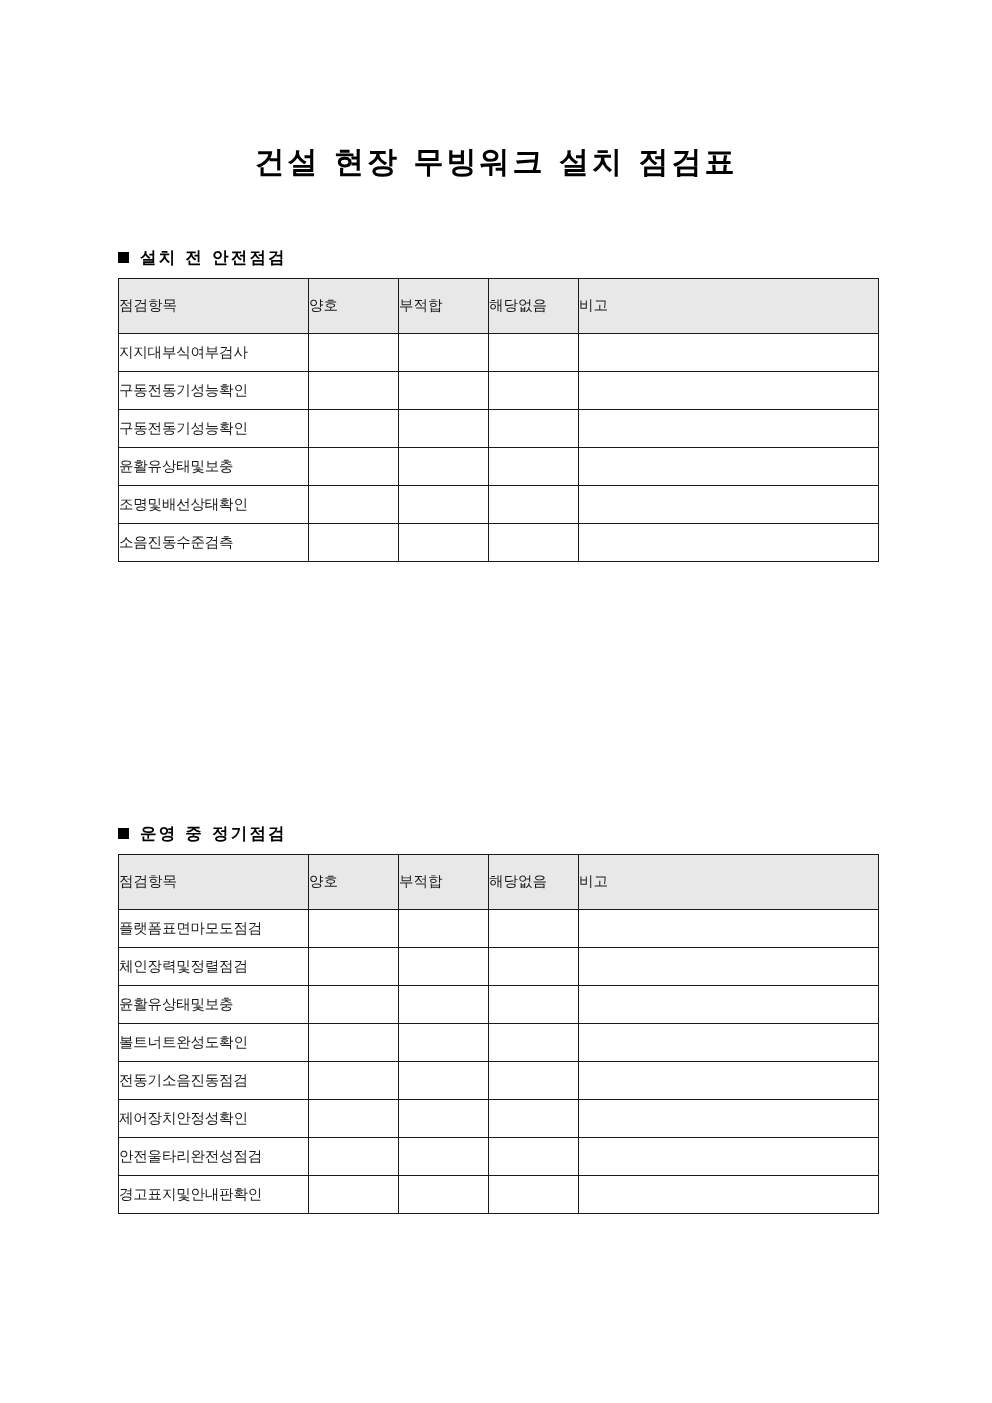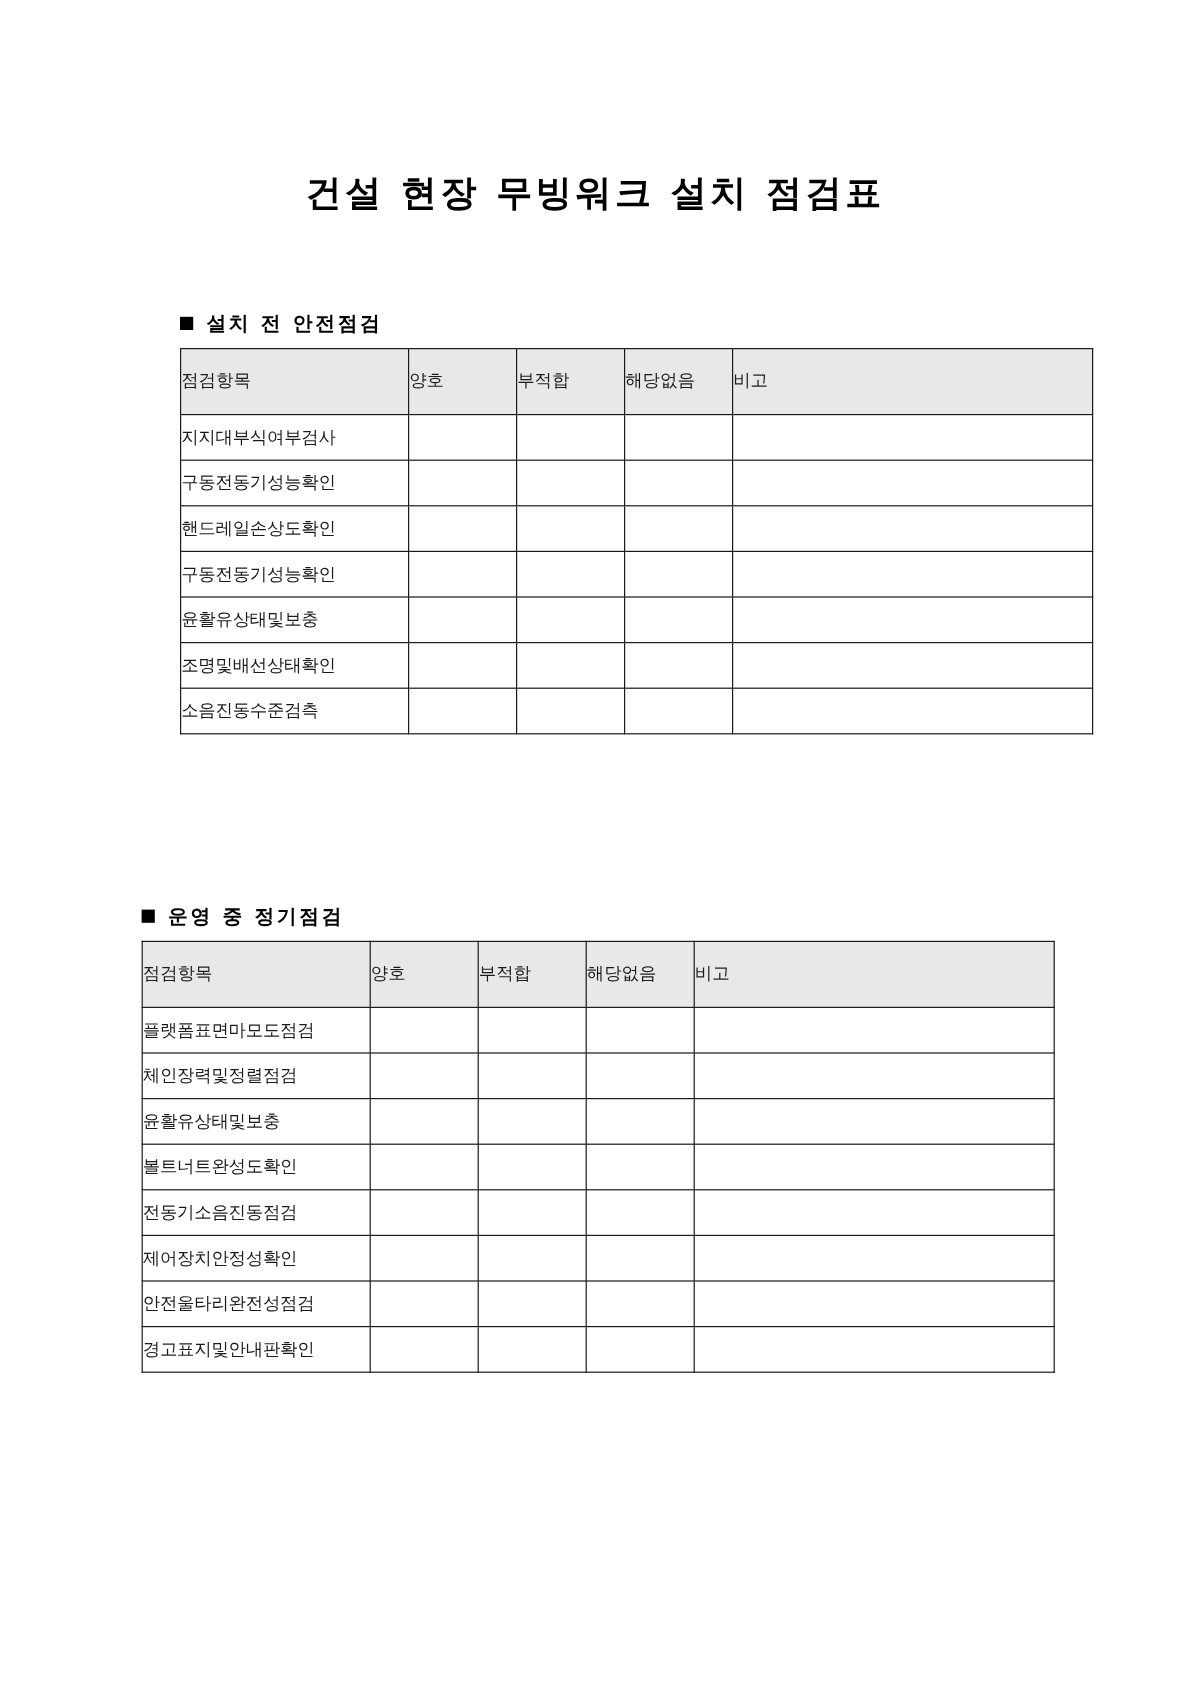--- a/index.html
+++ b/index.html
@@ -90,22 +90,22 @@
   }
   td.mark-cell, td.note-cell {
     text-align: center;
   }
   col.col-item   { width: 190px; }
   col.col-good   { width: 90px; }
   col.col-bad    { width: 90px; }
   col.col-na     { width: 90px; }
   col.col-note   { width: 300px; }
 
-  #section-pre  { top: 260px; margin-left: 32px; }
-  #section-ops  { top: 754px; }
+  #section-pre  { top: 248px; }
+  #section-ops  { top: 824px; }
 </style>
 </head>
 <body>
 
 <div class="page">
 
   <h1 class="doc-title">건설 현장 무빙워크 설치 점검표</h1>
 
   <div class="section" id="section-pre">
     <div class="section-heading">
@@ -138,27 +138,20 @@
             <td class="note-cell"></td>
           </tr>
           <tr>
             <td class="item-cell">구동전동기성능확인</td>
             <td class="mark-cell"></td>
             <td class="mark-cell"></td>
             <td class="mark-cell"></td>
             <td class="note-cell"></td>
           </tr>
           <tr>
-            <td class="item-cell">핸드레일손상도확인</td>
-            <td class="mark-cell"></td>
-            <td class="mark-cell"></td>
-            <td class="mark-cell"></td>
-            <td class="note-cell"></td>
-          </tr>
-          <tr>
             <td class="item-cell">구동전동기성능확인</td>
             <td class="mark-cell"></td>
             <td class="mark-cell"></td>
             <td class="mark-cell"></td>
             <td class="note-cell"></td>
           </tr>
           <tr>
             <td class="item-cell">윤활유상태및보충</td>
             <td class="mark-cell"></td>
             <td class="mark-cell"></td>

